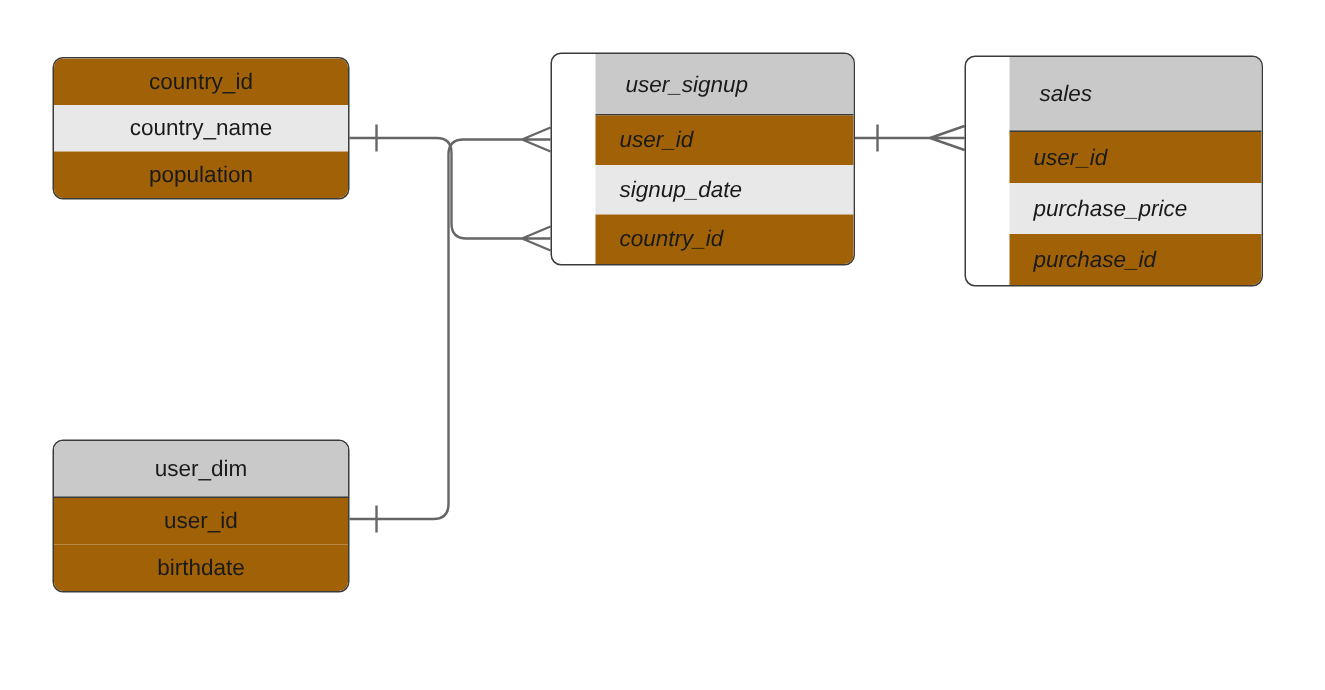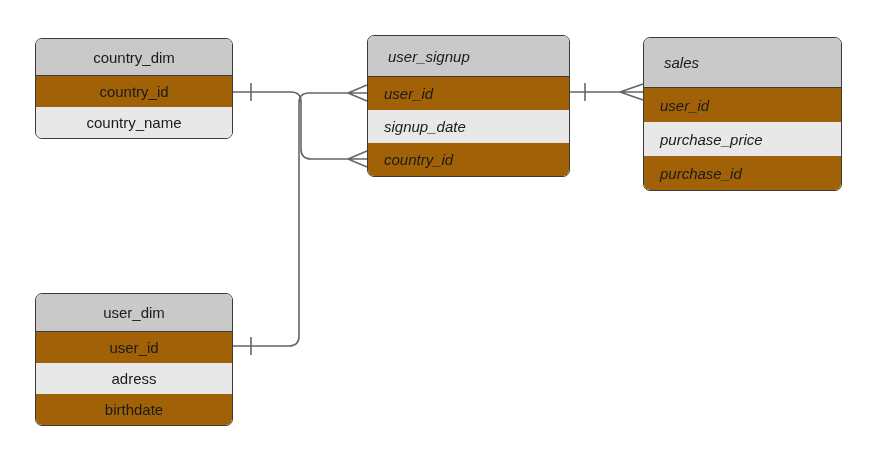--- a/index.html
+++ b/index.html
@@ -46,21 +46,21 @@
     align-items: center;
     background: #a16207;
   }
   .etable .trow.alt { background: #e8e8e8; }
 
   
   .etable.style-plain .thead,
   .etable.style-plain .trow { justify-content: center; }
 
   
-  .etable.style-italic { font-style: italic; }
+  .etable.style-italic { font-style: italic; padding-left: 29px; }
   .etable.style-italic .thead { padding-left: 20px; }
   .etable.style-italic .trow { padding-left: 16px; }
 
   
   #t-country-dim { left: 35px;  top: 38px;  width: 198px; }
   #t-country-dim .thead { height: 37px; }
   #t-country-dim .trow  { height: 31px; }
 
   #t-user-signup { left: 367px; top: 35px;  width: 203px; }
   #t-user-signup .thead { height: 41px; }
@@ -94,28 +94,28 @@
     </g>
 
     <g>
       <path d="M 570 92 H 620"></path>
       <path d="M 585 83 V 101"></path>
       <path d="M 620 92 L 643 84 M 620 92 L 643 92 M 620 92 L 643 100"></path>
     </g>
   </svg>
 
   <div class="etable style-plain" id="t-country-dim">
-    <div class="thead">
-      <span>country_dim</span>
-    </div>
     <div class="trow">
       <span>country_id</span>
     </div>
     <div class="trow alt">
       <span>country_name</span>
+    </div>
+    <div class="trow">
+      <span>population</span>
     </div>
   </div>
 
   <div class="etable style-italic" id="t-user-signup">
     <div class="thead">
       <span>user_signup</span>
     </div>
     <div class="trow">
       <span>user_id</span>
     </div>
@@ -142,21 +142,18 @@
     </div>
   </div>
 
   <div class="etable style-plain" id="t-user-dim">
     <div class="thead">
       <span>user_dim</span>
     </div>
     <div class="trow">
       <span>user_id</span>
     </div>
-    <div class="trow alt">
-      <span>adress</span>
-    </div>
     <div class="trow">
       <span>birthdate</span>
     </div>
   </div>
 
 </div>
 
 </body></html>

